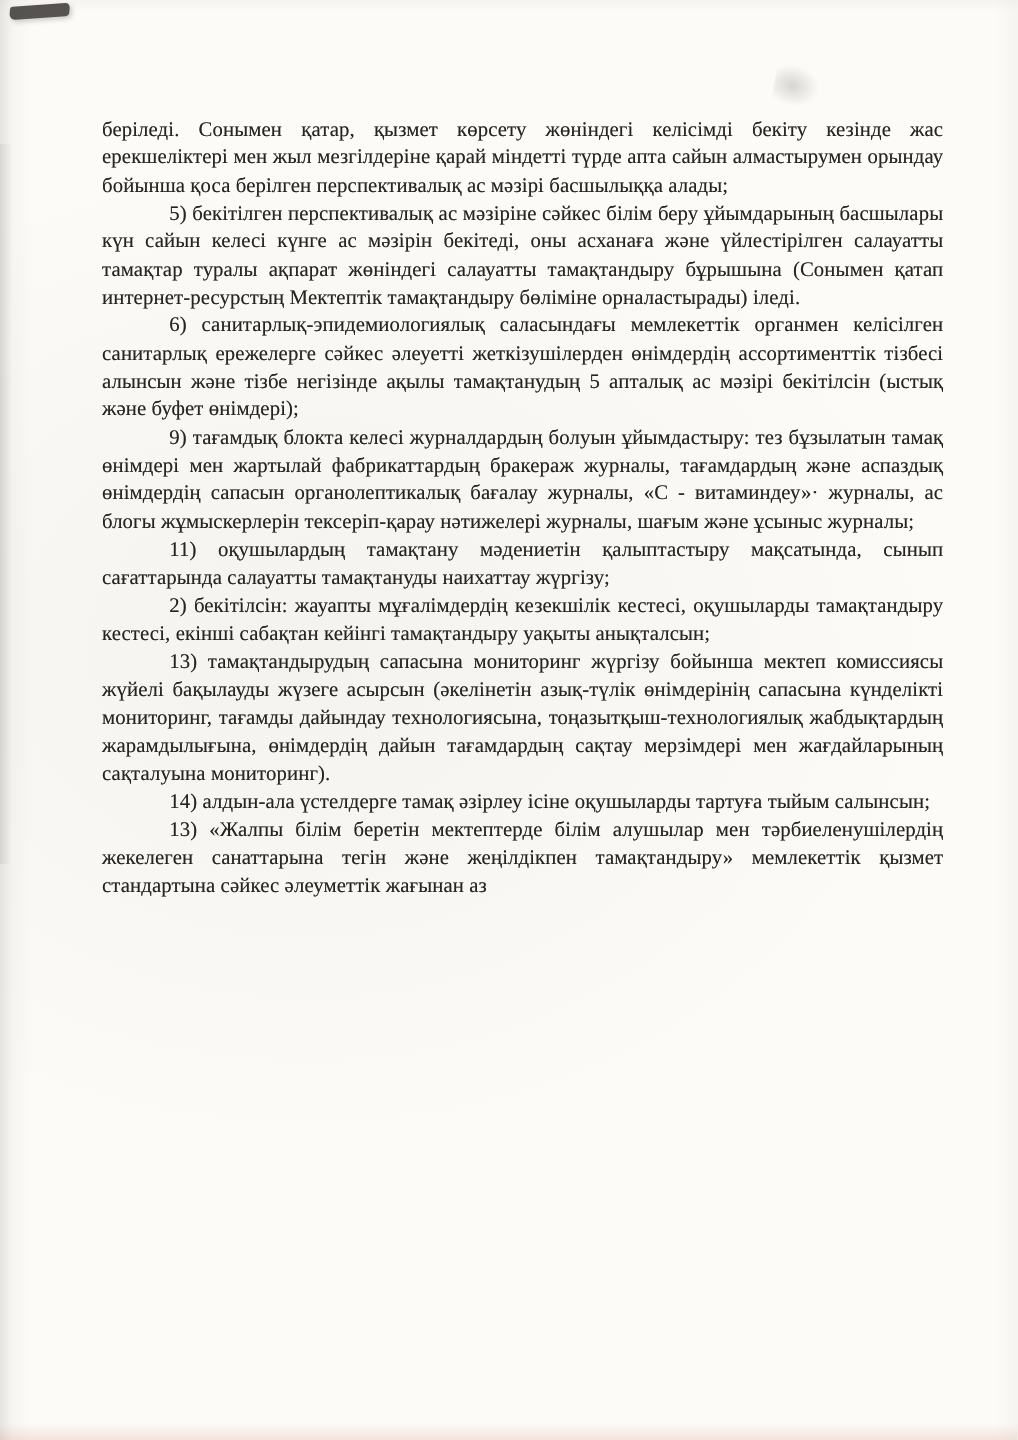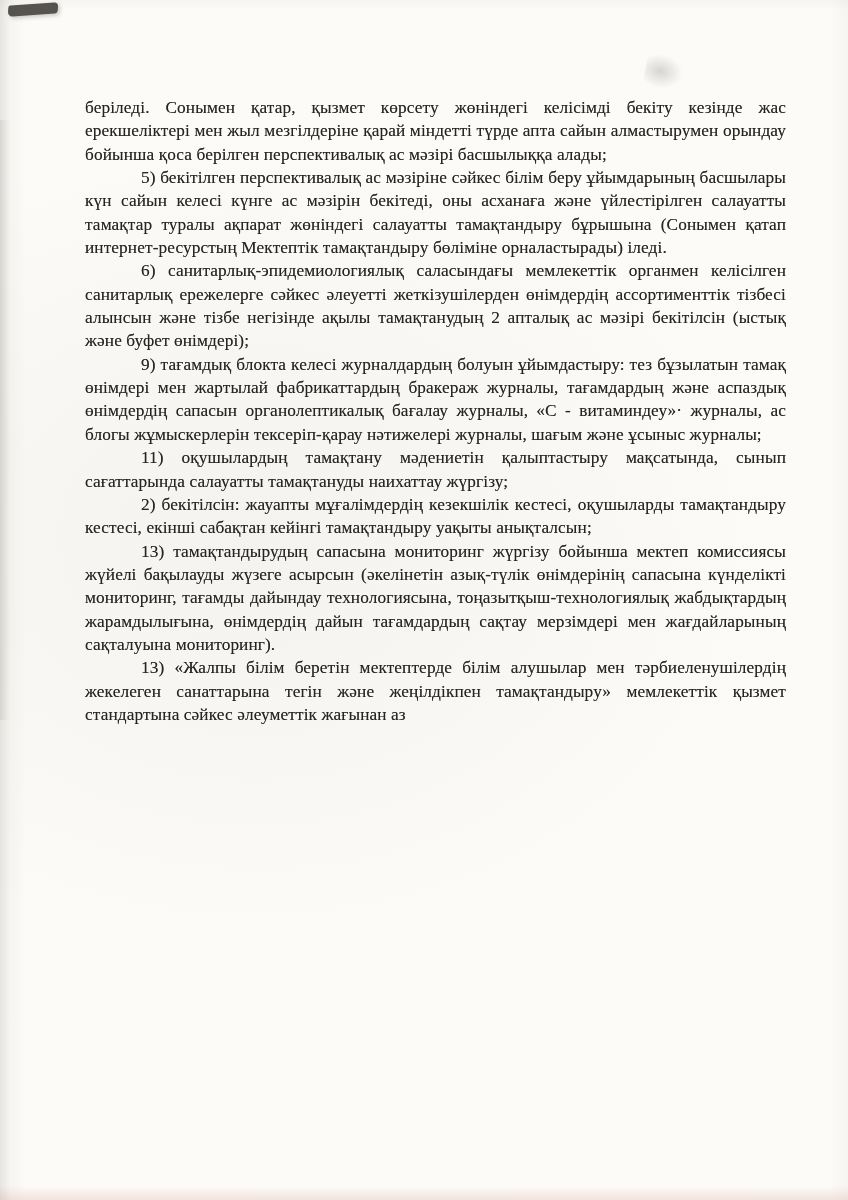--- a/index.html
+++ b/index.html
@@ -80,23 +80,24 @@
 
 <div class="scan-page">
 
   <div class="mark-top-left"></div>
   <div class="smudge-upper"></div>
   <div class="smudge-left-mid"></div>
 
   <div class="doc-text">
     <p>беріледі. Сонымен қатар, қызмет көрсету жөніндегі келісімді бекіту кезінде жас ерекшеліктері мен жыл мезгілдеріне қарай міндетті түрде апта сайын алмастырумен орындау бойынша қоса берілген перспективалық ас мәзірі басшылыққа алады;</p>
       <p>5) бекітілген перспективалық ас мәзіріне сәйкес білім беру ұйымдарының басшылары күн сайын келесі күнге ас мәзірін бекітеді, оны асханаға және үйлестірілген салауатты тамақтар туралы ақпарат жөніндегі салауатты тамақтандыру бұрышына (Сонымен қатап интернет-ресурстың Мектептік тамақтандыру бөліміне орналастырады) іледі.</p>
-      <p>6) санитарлық-эпидемиологиялық саласындағы мемлекеттік органмен келісілген санитарлық ережелерге сәйкес әлеуетті жеткізушілерден өнімдердің ассортименттік тізбесі алынсын және тізбе негізінде ақылы тамақтанудың 2 апталық ас мәзірі бекітілсін (ыстық және буфет өнімдері);</p>
+      <p>6) санитарлық-эпидемиологиялық саласындағы мемлекеттік органмен келісілген санитарлық ережелерге сәйкес әлеуетті жеткізушілерден өнімдердің ассортименттік тізбесі алынсын және тізбе негізінде ақылы тамақтанудың 5 апталық ас мәзірі бекітілсін (ыстық және буфет өнімдері);</p>
       <p>9) тағамдық блокта келесі журналдардың болуын ұйымдастыру: тез бұзылатын тамақ өнімдері мен жартылай фабрикаттардың бракераж журналы, тағамдардың және аспаздық өнімдердің сапасын органолептикалық бағалау журналы, «С - витаминдеу»· журналы, ас блогы жұмыскерлерін тексеріп-қарау нәтижелері журналы, шағым және ұсыныс журналы;</p>
       <p>11) оқушылардың тамақтану мәдениетін қалыптастыру мақсатында, сынып сағаттарында салауатты тамақтануды наихаттау жүргізу;</p>
       <p>2) бекітілсін: жауапты мұғалімдердің кезекшілік кестесі, оқушыларды тамақтандыру кестесі, екінші сабақтан кейінгі тамақтандыру уақыты анықталсын;</p>
       <p>13) тамақтандырудың сапасына мониторинг жүргізу бойынша мектеп комиссиясы жүйелі бақылауды жүзеге асырсын (әкелінетін азық-түлік өнімдерінің сапасына күнделікті мониторинг, тағамды дайындау технологиясына, тоңазытқыш-технологиялық жабдықтардың жарамдылығына, өнімдердің дайын тағамдардың сақтау мерзімдері мен жағдайларының сақталуына мониторинг).</p>
+      <p>14) алдын-ала үстелдерге тамақ әзірлеу ісіне оқушыларды тартуға тыйым салынсын;</p>
       <p>13) «Жалпы білім беретін мектептерде білім алушылар мен тәрбиеленушілердің жекелеген санаттарына тегін және жеңілдікпен тамақтандыру» мемлекеттік қызмет стандартына сәйкес әлеуметтік жағынан аз</p>
   </div>
 
   <div class="bottom-tint"></div>
 
 </div>
 
 </body></html>

